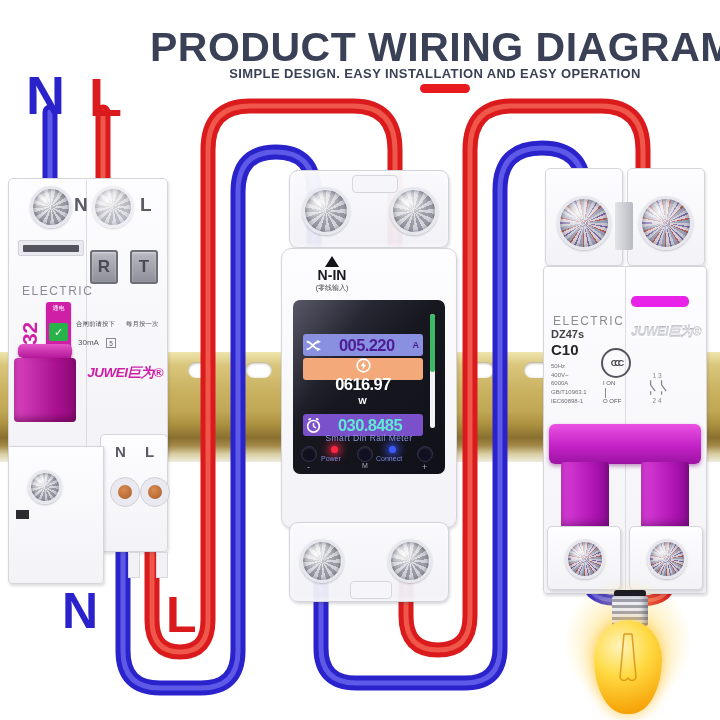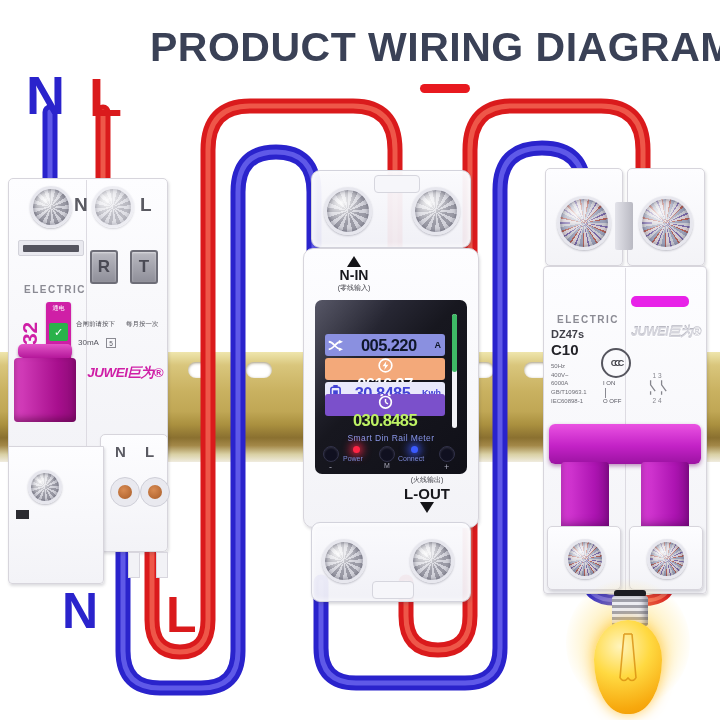--- a/index.html
+++ b/index.html
@@ -48,21 +48,21 @@
           border-top:11px solid #141418;margin:0 auto;}
   .cjk{color:#4d4d55;}
 
   
   #lb{left:8px;top:178px;width:160px;height:408px;}
   #lb .body{left:0;top:0;width:160px;height:278px;}
   #lb .seam{left:78px;top:2px;width:1px;height:274px;background:#dddbe2;}
   .term-label{font-size:19px;font-weight:700;color:#5a5a62;}
   #lb-slot{left:10px;top:62px;width:66px;height:16px;background:#e9e9ef;border:1px solid #d2d2da;border-radius:2px;}
   #lb-slot .bar{left:4px;top:4px;width:56px;height:7px;background:#54545e;border-radius:1px;}
-  .electric{font-size:10px;letter-spacing:1.5px;color:#8b8b94;font-weight:700;}
+  .electric{font-size:12px;letter-spacing:1.5px;color:#8b8b94;font-weight:400;}
   #c32{left:-17px;top:151px;width:78px;height:24px;transform:rotate(-90deg);
        font-size:21px;font-weight:800;color:#cf1fa6;text-align:center;}
   #lb-badge{left:38px;top:124px;width:25px;height:78px;background:#cf1fa6;border-radius:3px;
             display:flex;flex-direction:column;align-items:center;justify-content:space-between;
             padding:2px 1px;box-shadow:0 1px 2px rgba(120,10,90,.4);}
   #lb-badge .zh{font-size:6px;color:#ffffff;}
   #lb-badge .chk{width:19px;height:18px;background:#2ab24a;border-radius:2px;color:#fff;
                  font-size:11px;font-weight:700;text-align:center;line-height:18px;}
   #lb-badge .foot{font-size:5.5px;font-weight:700;color:#ffffff;background:#a80f82;
                   width:23px;text-align:center;border-radius:2px;padding:1px 0;}
@@ -79,21 +79,21 @@
   #lb-term{left:92px;top:256px;width:68px;height:118px;}
   .copper{position:absolute;width:30px;height:30px;border-radius:50%;background:#e9e9ef;
           border:1px solid #cfcfd8;}
   .copper::after{content:"";position:absolute;left:7px;top:7px;width:14px;height:14px;
           border-radius:50%;background:radial-gradient(circle at 40% 35%,#d98b52,#a85c28);}
   #lb-foot{left:0;top:268px;width:96px;height:138px;border-radius:0 0 4px 4px;}
   #lb-darksq{left:8px;top:332px;width:13px;height:9px;background:#2b2b31;}
   .leg{position:absolute;width:12px;height:26px;background:#f2f2f6;border:1px solid #d8d6de;}
 
   
-  #meter{left:281px;top:170px;width:140px;height:434px;margin-left:22px;}
+  #meter{left:281px;top:170px;width:140px;height:434px;}
   .clear-cover{background:linear-gradient(180deg,rgba(250,250,253,.97),rgba(240,240,246,.95));
      border:1px solid #d3d3dc;border-radius:9px;box-shadow:inset 0 0 6px rgba(255,255,255,.9),1px 2px 3px rgba(60,60,80,.2);}
   #meter .body{left:0;top:78px;width:176px;height:280px;border-radius:10px;}
   .io-label{font-size:14px;font-weight:800;color:#18181d;text-align:center;line-height:1.15;}
   .io-sub{font-size:7px;text-align:center;color:#3c3c44;}
   #bezel{left:12px;top:130px;width:152px;height:174px;border-radius:7px;
      background:linear-gradient(135deg,#3c3c4e 0%,#17171f 45%,#101018 100%);overflow:hidden;}
   #bezel::before{content:"";position:absolute;left:-30px;top:-40px;width:120px;height:200px;
      background:linear-gradient(115deg,rgba(255,255,255,.22),rgba(255,255,255,0) 55%);transform:rotate(8deg);}
   .drow{position:absolute;left:10px;width:120px;height:22px;border-radius:3px;display:flex;
@@ -185,20 +185,21 @@
       <path class="w wb" style="stroke-width:11" d="M 588 570 Q 582 603 622 600"></path>
       <path class="hl hb" style="stroke-width:4" d="M 588 570 Q 582 603 622 600"></path>
     </g>
     <g>
       <path class="w wr" style="stroke-width:11" d="M 670 570 Q 676 605 633 600"></path>
       <path class="hl hr" style="stroke-width:4" d="M 670 570 Q 676 605 633 600"></path>
     </g>
   </svg>
 
   <div class="abs" id="title" style="z-index:4">PRODUCT WIRING DIAGRAM</div>
+  <div class="abs" id="subtitle" style="z-index:4">SIMPLE DESIGN. EASY INSTALLATION AND EASY OPERATION</div>
   <div class="abs" id="red-pill" style="z-index:4"></div>
 
   <div class="abs big-letter blue-letter" style="left:26px;top:68px;z-index:4">N</div>
   <div class="abs big-letter red-letter" style="left:89px;top:70px;z-index:4">L</div>
   <div class="abs big-letter blue-letter" style="left:62px;top:586px;font-size:50px;z-index:4">N</div>
   <div class="abs big-letter red-letter" style="left:166px;top:590px;font-size:50px;z-index:4">L</div>
 
   <div class="abs device" id="lb">
     <div class="panel body"></div>
     <div class="abs seam"></div>
@@ -253,50 +254,41 @@
 
     <div class="panel body"></div>
 
     <div class="abs" style="left:16px;top:86px;width:70px">
       <div class="tri-up"></div>
       <div class="io-label">N-IN</div>
       <div class="io-sub cjk">(零线输入)</div>
     </div>
 
     <div class="abs" id="bezel">
-      <div class="drow" style="top: 34px; background: rgb(138, 144, 224); color: #0f172a;">
+      <div class="drow" style="top: 34px; background: rgb(138, 144, 224); color: #4c1d95;">
         <svg viewBox="0 0 20 16" width="15" height="13">
             <g stroke="#ffffff" stroke-width="2.4" fill="none">
               <path d="M1 3 C8 3 10 13 17 13"></path>
               <path d="M1 13 C8 13 10 3 17 3"></path>
             </g>
             <polygon points="20,3 14.5,0.5 14.5,5.5" fill="#fff"></polygon>
             <polygon points="20,13 14.5,10.5 14.5,15.5" fill="#fff"></polygon>
           </svg>
         <span class="val">005.220</span>
         <span class="unit">A</span>
       </div>
       <div class="drow" style="top: 58px; background: rgb(243, 169, 122); color: rgb(255, 255, 255); flex-direction: column;">
         <svg viewBox="0 0 18 18" width="15" height="15">
             <circle cx="9" cy="9" r="7.6" fill="none" stroke="#ffffff" stroke-width="2"></circle>
             <polygon points="10,3.5 5.5,10 8.5,10 7.5,14.5 12.5,8 9.3,8" fill="#ffffff"></polygon>
           </svg>
         <span class="val">0616.97</span>
         <span class="unit">W</span>
       </div>
-      <div class="drow" style="top: 82px; background: rgb(233, 233, 251); color: rgb(67, 67, 214);">
-        <svg viewBox="0 0 12 18" width="11" height="16">
-            <rect x="3.5" y="0" width="5" height="2.5" fill="#4343d6"></rect>
-            <rect x="0.8" y="2.5" width="10.4" height="15" rx="2" fill="none" stroke="#4343d6" stroke-width="1.8"></rect>
-            <rect x="3.4" y="6" width="5.2" height="8.5" fill="#4343d6"></rect>
-          </svg>
-        <span class="val">30.8485</span>
-        <span class="unit">Kwh</span>
-      </div>
-      <div class="drow" style="top: 94px; background: rgb(123, 80, 203); color: #bef264; flex-direction: column;">
+      <div class="drow" style="top: 114px; background: rgb(123, 80, 203); color: #5eead4;">
         <svg viewBox="0 0 18 18" width="15" height="15">
             <circle cx="9" cy="10" r="7" fill="none" stroke="#ffffff" stroke-width="2"></circle>
             <path d="M9 10 L9 6 M9 10 L12 12" stroke="#ffffff" stroke-width="1.8" fill="none"></path>
             <path d="M3 2 L6 0.5 M15 2 L12 0.5" stroke="#ffffff" stroke-width="2"></path>
           </svg>
         <span class="val">030.8485</span>
         <span class="unit"></span>
       </div>
       <div class="abs" id="scrollbar">
           <div class="thumb"></div>
@@ -310,25 +302,20 @@
         <div class="btn-label" style="left:22px;top:11px">Power</div>
         <div class="mbtn" style="left:58px;top:2px"></div>
         <div class="btn-sign" style="left:63px;top:18px;font-size:7px">M</div>
         <div class="led blue" style="left:90px;top:2px"></div>
         <div class="btn-label" style="left:77px;top:11px">Connect</div>
         <div class="mbtn" style="left:118px;top:2px"></div>
         <div class="btn-sign" style="left:123px;top:18px">+</div>
       </div>
     </div>
 
-    <div class="abs" style="left:88px;top:305px;width:72px">
-      <div class="io-sub cjk">(火线输出)</div>
-      <div class="io-label" style="font-size:15px">L-OUT</div>
-      <div class="tri-down"></div>
-    </div>
 
     <div class="abs clear-cover" style="left:8px;top:352px;width:160px;height:80px">
       <div class="screw" style="left:10px;top:16px;width:44px;height:44px"></div>
       <div class="screw" style="left:98px;top:16px;width:44px;height:44px"></div>
       <div class="abs" style="left:60px;top:58px;width:42px;height:18px;border:1px solid #d6d6de;border-radius:4px;background:#f6f6fa"></div>
     </div>
   </div>
 
   <div class="abs device" id="rb">
     <div class="panel" style="left:2px;top:2px;width:78px;height:98px"></div>

